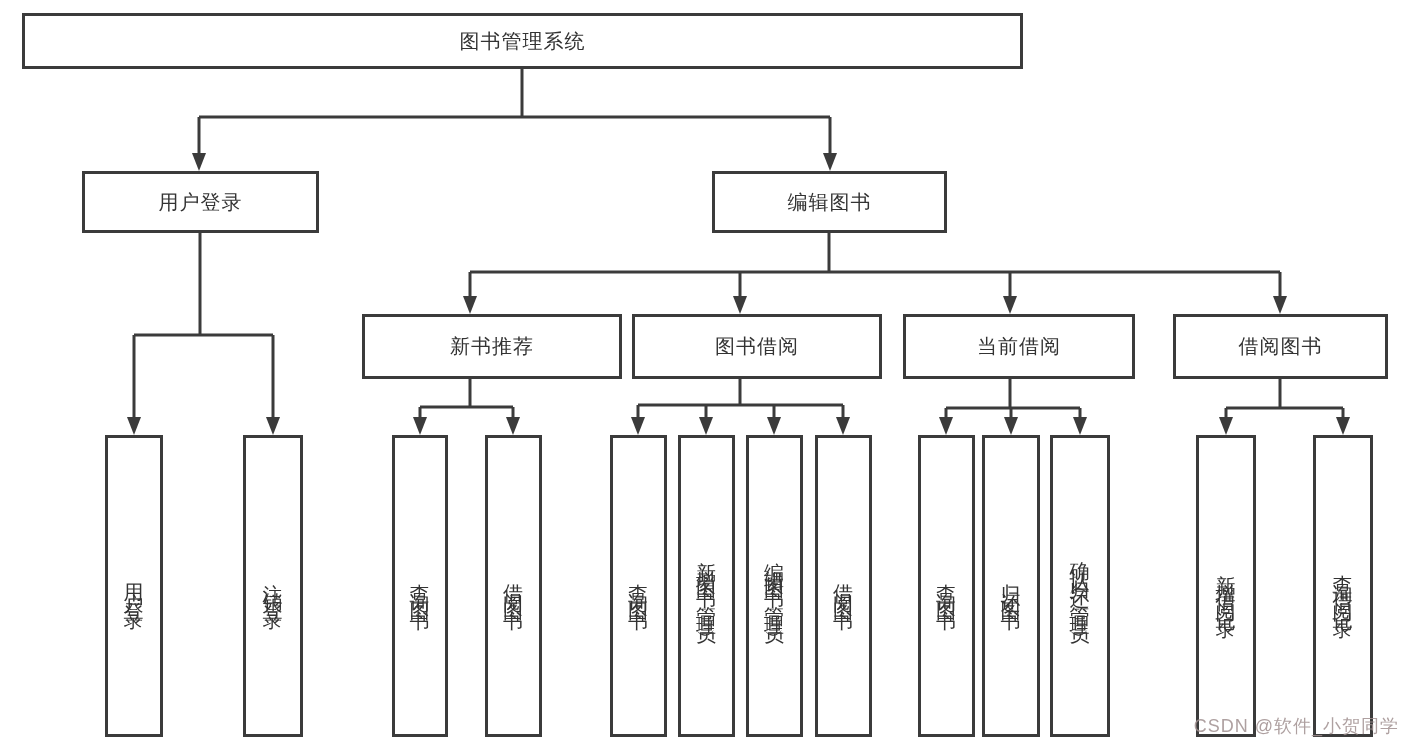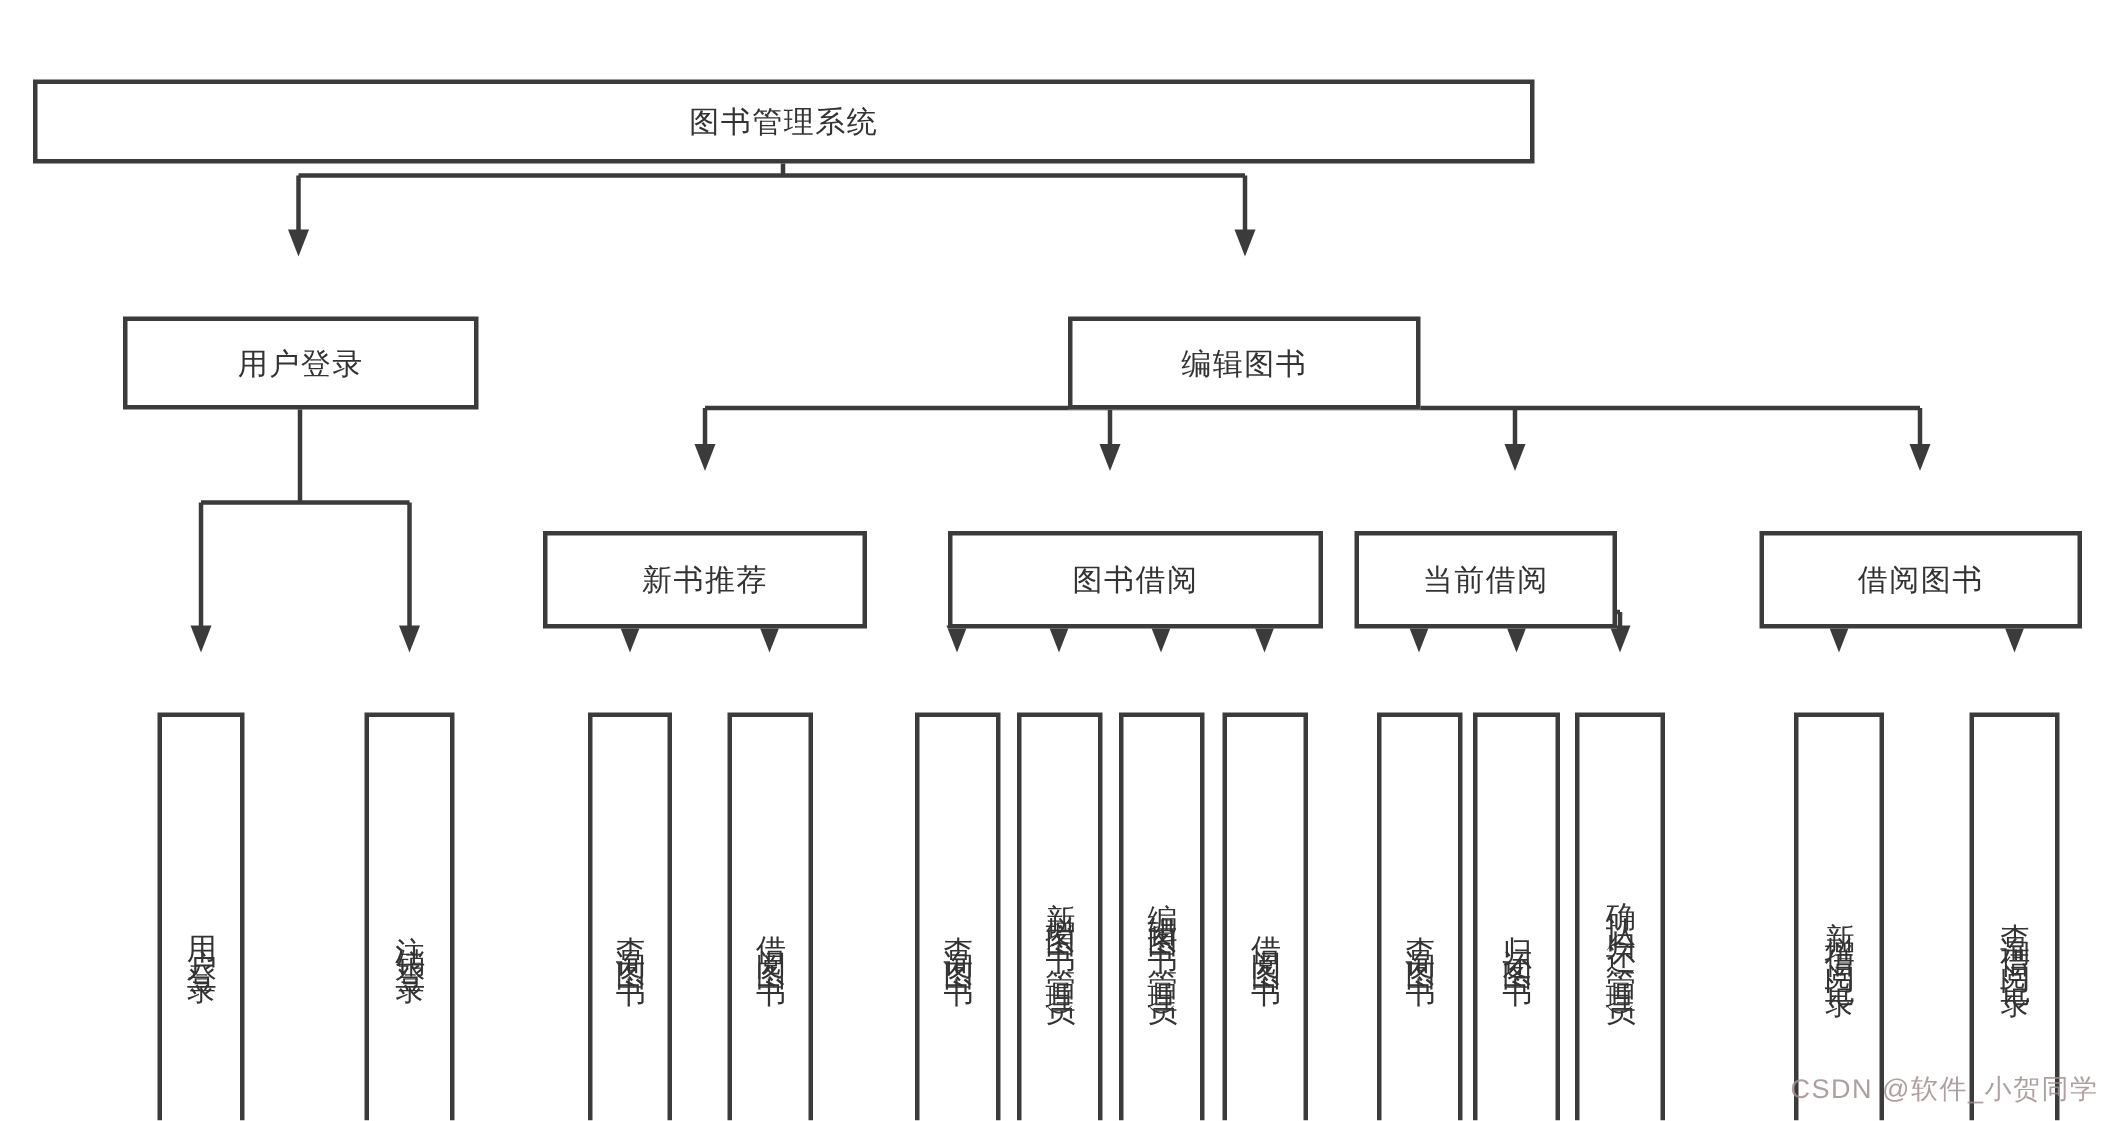--- a/index.html
+++ b/index.html
@@ -13,21 +13,20 @@
   .box{
     position:absolute;
     box-sizing:border-box;
     background:#ffffff;
     border:3px solid #3b3b3b;
     color:#333333;
     display:flex;
     align-items:center;
     justify-content:center;
     z-index:2;
-    margin-top:40px;
   }
   .hbox{font-size:20px;letter-spacing:1px;white-space:nowrap;}
   .vbox{
     writing-mode:vertical-rl;
     text-orientation:mixed;
     font-size:20px;
     letter-spacing:9px;
     line-height:1;
     text-align:center;
   }
@@ -119,23 +118,23 @@
       <polygon points="1219,417 1233,417 1226,435"></polygon>
       <polygon points="1336,417 1350,417 1343,435"></polygon>
     </g>
   </svg>
 
   <div class="box hbox" style="left:22px;top:13px;width:1001px;height:56px;">图书管理系统</div>
 
   <div class="box hbox" style="left:82px;top:171px;width:237px;height:62px;">用户登录</div>
   <div class="box hbox" style="left:712px;top:171px;width:235px;height:62px;">编辑图书</div>
 
-  <div class="box hbox" style="left:362px;top:314px;width:216px;height:65px;">新书推荐</div>
+  <div class="box hbox" style="left:362px;top:314px;width:260px;height:65px;">新书推荐</div>
   <div class="box hbox" style="left:632px;top:314px;width:250px;height:65px;">图书借阅</div>
-  <div class="box hbox" style="left:903px;top:314px;width:175px;height:65px;">当前借阅</div>
+  <div class="box hbox" style="left:903px;top:314px;width:232px;height:65px;">当前借阅</div>
   <div class="box hbox" style="left:1173px;top:314px;width:215px;height:65px;">借阅图书</div>
 
   <div class="box vbox" style="left:105px;top:435px;width:58px;height:302px;">用户登录</div>
   <div class="box vbox" style="left:243px;top:435px;width:60px;height:302px;">注销登录</div>
 
   <div class="box vbox" style="left:392px;top:435px;width:56px;height:302px;">查询图书</div>
   <div class="box vbox" style="left:485px;top:435px;width:57px;height:302px;">借阅图书</div>
 
   <div class="box vbox" style="left:610px;top:435px;width:57px;height:302px;">查询图书</div>
   <div class="box vbox" style="left:678px;top:435px;width:57px;height:302px;">新增图书（管理员）</div>

